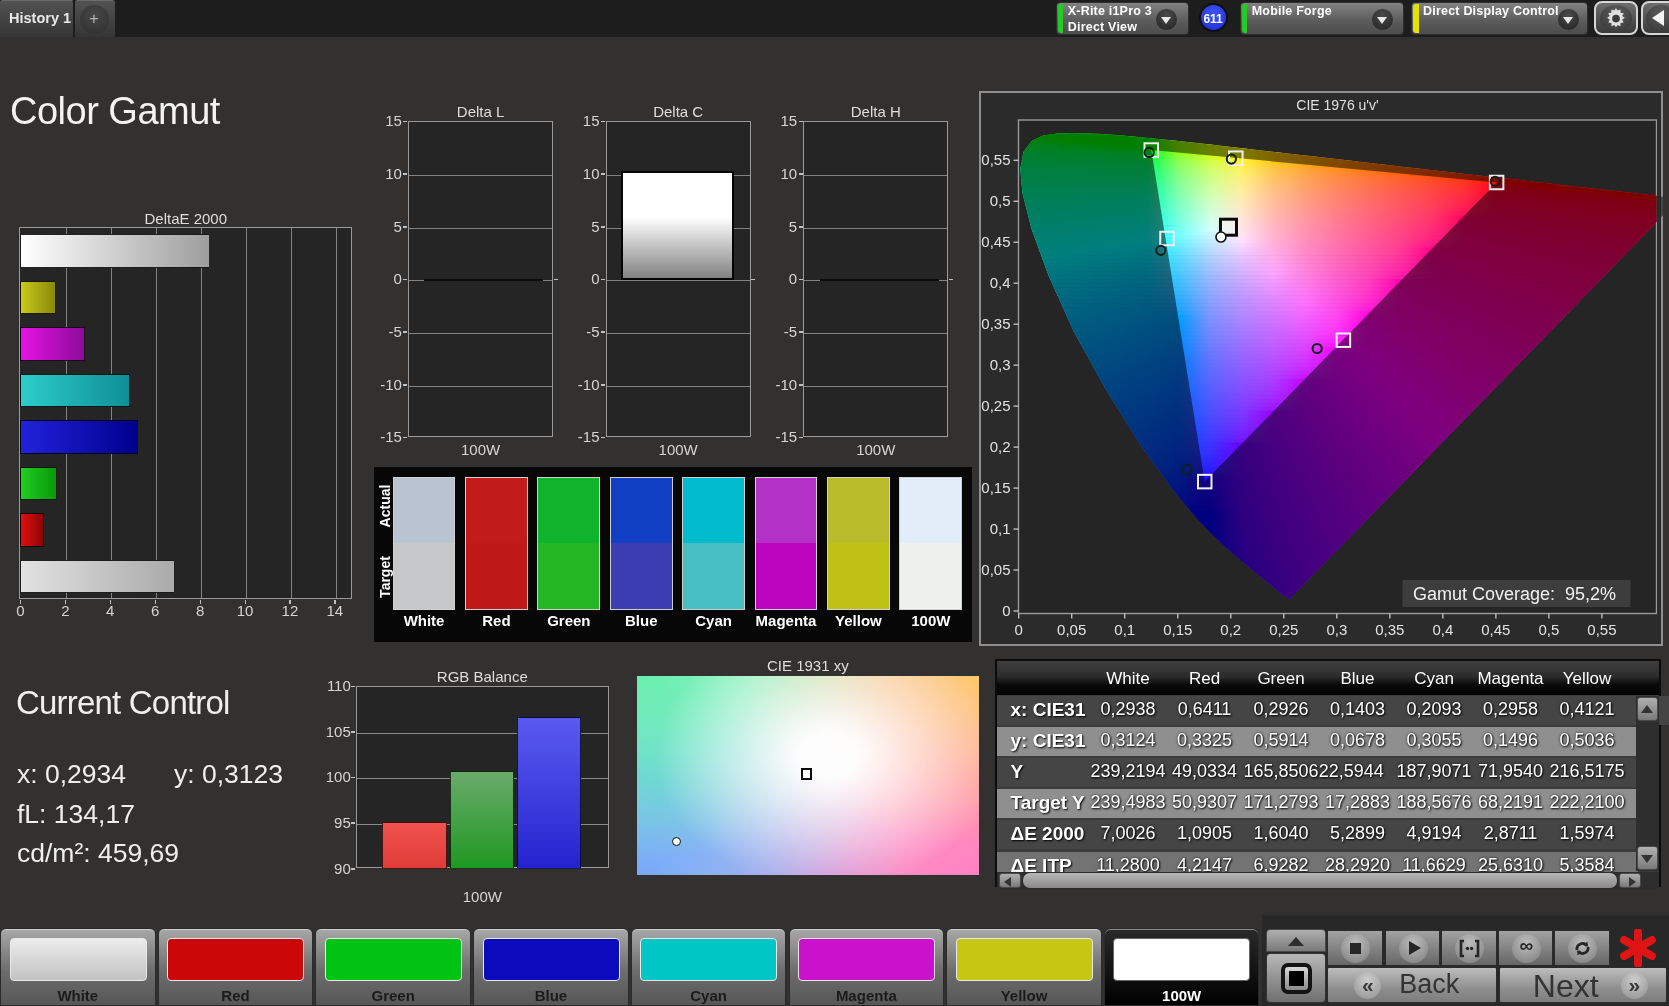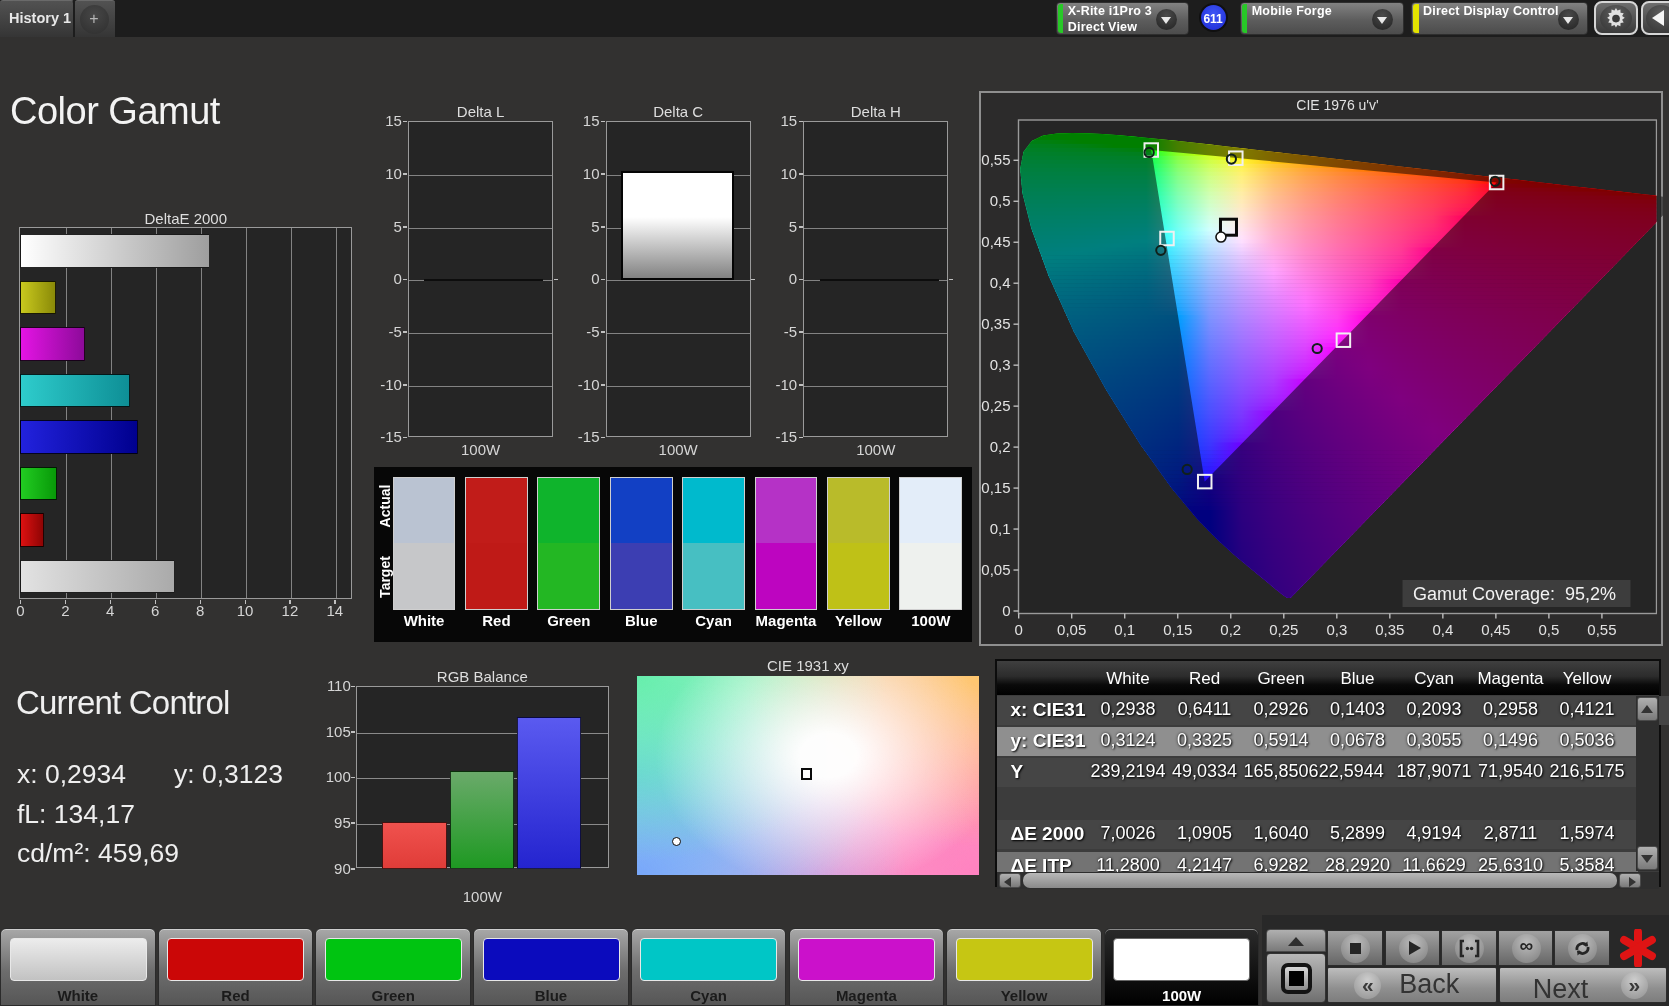--- a/index.html
+++ b/index.html
@@ -3312,20 +3312,30 @@
     <div class="abs" style="left:0;top:97.2px;width:641px;height:28.6px;background:#454545">
       <div class="abs rl" style="left:14px;top:3px">Y</div>
       <div class="abs nm" style="left:87.25px;top:3px;width:88.5px">239,2194</div>
       <div class="abs nm" style="left:163.75px;top:3px;width:88.5px">49,0334</div>
       <div class="abs nm" style="left:240.25px;top:3px;width:88.5px">165,8506</div>
       <div class="abs nm" style="left:316.75px;top:3px;width:76px">22,5944</div>
       <div class="abs nm" style="left:393.25px;top:3px;width:88.5px">187,9071</div>
       <div class="abs nm" style="left:469.75px;top:3px;width:88.5px">71,9540</div>
       <div class="abs nm" style="left:546.25px;top:3px;width:88.5px">216,5175</div>
     </div>
+    <div class="abs" style="left:0;top:128.3px;width:641px;height:28.6px;background:#8f8f8f">
+      <div class="abs rl" style="left:14px;top:3px">Target Y</div>
+      <div class="abs nm" style="left:87.25px;top:3px;width:88.5px">239,4983</div>
+      <div class="abs nm" style="left:163.75px;top:3px;width:88.5px">50,9307</div>
+      <div class="abs nm" style="left:240.25px;top:3px;width:88.5px">171,2793</div>
+      <div class="abs nm" style="left:316.75px;top:3px;width:88.5px">17,2883</div>
+      <div class="abs nm" style="left:393.25px;top:3px;width:88.5px">188,5676</div>
+      <div class="abs nm" style="left:469.75px;top:3px;width:88.5px">68,2191</div>
+      <div class="abs nm" style="left:546.25px;top:3px;width:88.5px">222,2100</div>
+    </div>
     <div class="abs" style="left:0;top:159.4px;width:641px;height:28.6px;background:#454545">
       <div class="abs rl" style="left:14px;top:3px">ΔE 2000</div>
       <div class="abs nm" style="left:87.25px;top:3px;width:88.5px">7,0026</div>
       <div class="abs nm" style="left:163.75px;top:3px;width:88.5px">1,0905</div>
       <div class="abs nm" style="left:240.25px;top:3px;width:88.5px">1,6040</div>
       <div class="abs nm" style="left:316.75px;top:3px;width:88.5px">5,2899</div>
       <div class="abs nm" style="left:393.25px;top:3px;width:88.5px">4,9194</div>
       <div class="abs nm" style="left:469.75px;top:3px;width:88.5px">2,8711</div>
       <div class="abs nm" style="left:546.25px;top:3px;width:88.5px">1,5974</div>
     </div>
@@ -3430,21 +3440,21 @@
         <path d="M14.5 2.5 14.8 7.6 10.2 6.2Z" fill="#262626"></path>
         <path d="M4.5 16.5 4.2 11.4 8.8 12.8Z" fill="#262626"></path>
       </svg>
     </div>
   </div>
 <div class="abs bknx" style="left:1327.3px;top:967px;width:169.5px">
     <div class="circ" style="left:26px">«</div>
     <div style="position:absolute;left:71px;top:1px;font-size:27px;color:#333">Back</div>
   </div>
 <div class="abs bknx" style="left:1498.8px;top:967px;width:168px">
-    <div style="position:absolute;left:33px;top:6px;font-size:27px;color:#333">Next</div>
+    <div style="position:absolute;left:33px;top:0;font-size:32px;color:#333">Next</div>
     <div class="circ" style="left:121px">»</div>
   </div>
 <svg class="abs" style="left:1618px;top:929px" width="40" height="38" viewBox="0 0 40 38">
     <g stroke="#df1414" stroke-width="8" stroke-linecap="round">
       <line x1="20" y1="3" x2="20" y2="35"></line>
       <line x1="6.1" y1="11" x2="33.9" y2="27"></line>
       <line x1="33.9" y1="11" x2="6.1" y2="27"></line>
     </g>
   </svg>
 </body></html>

